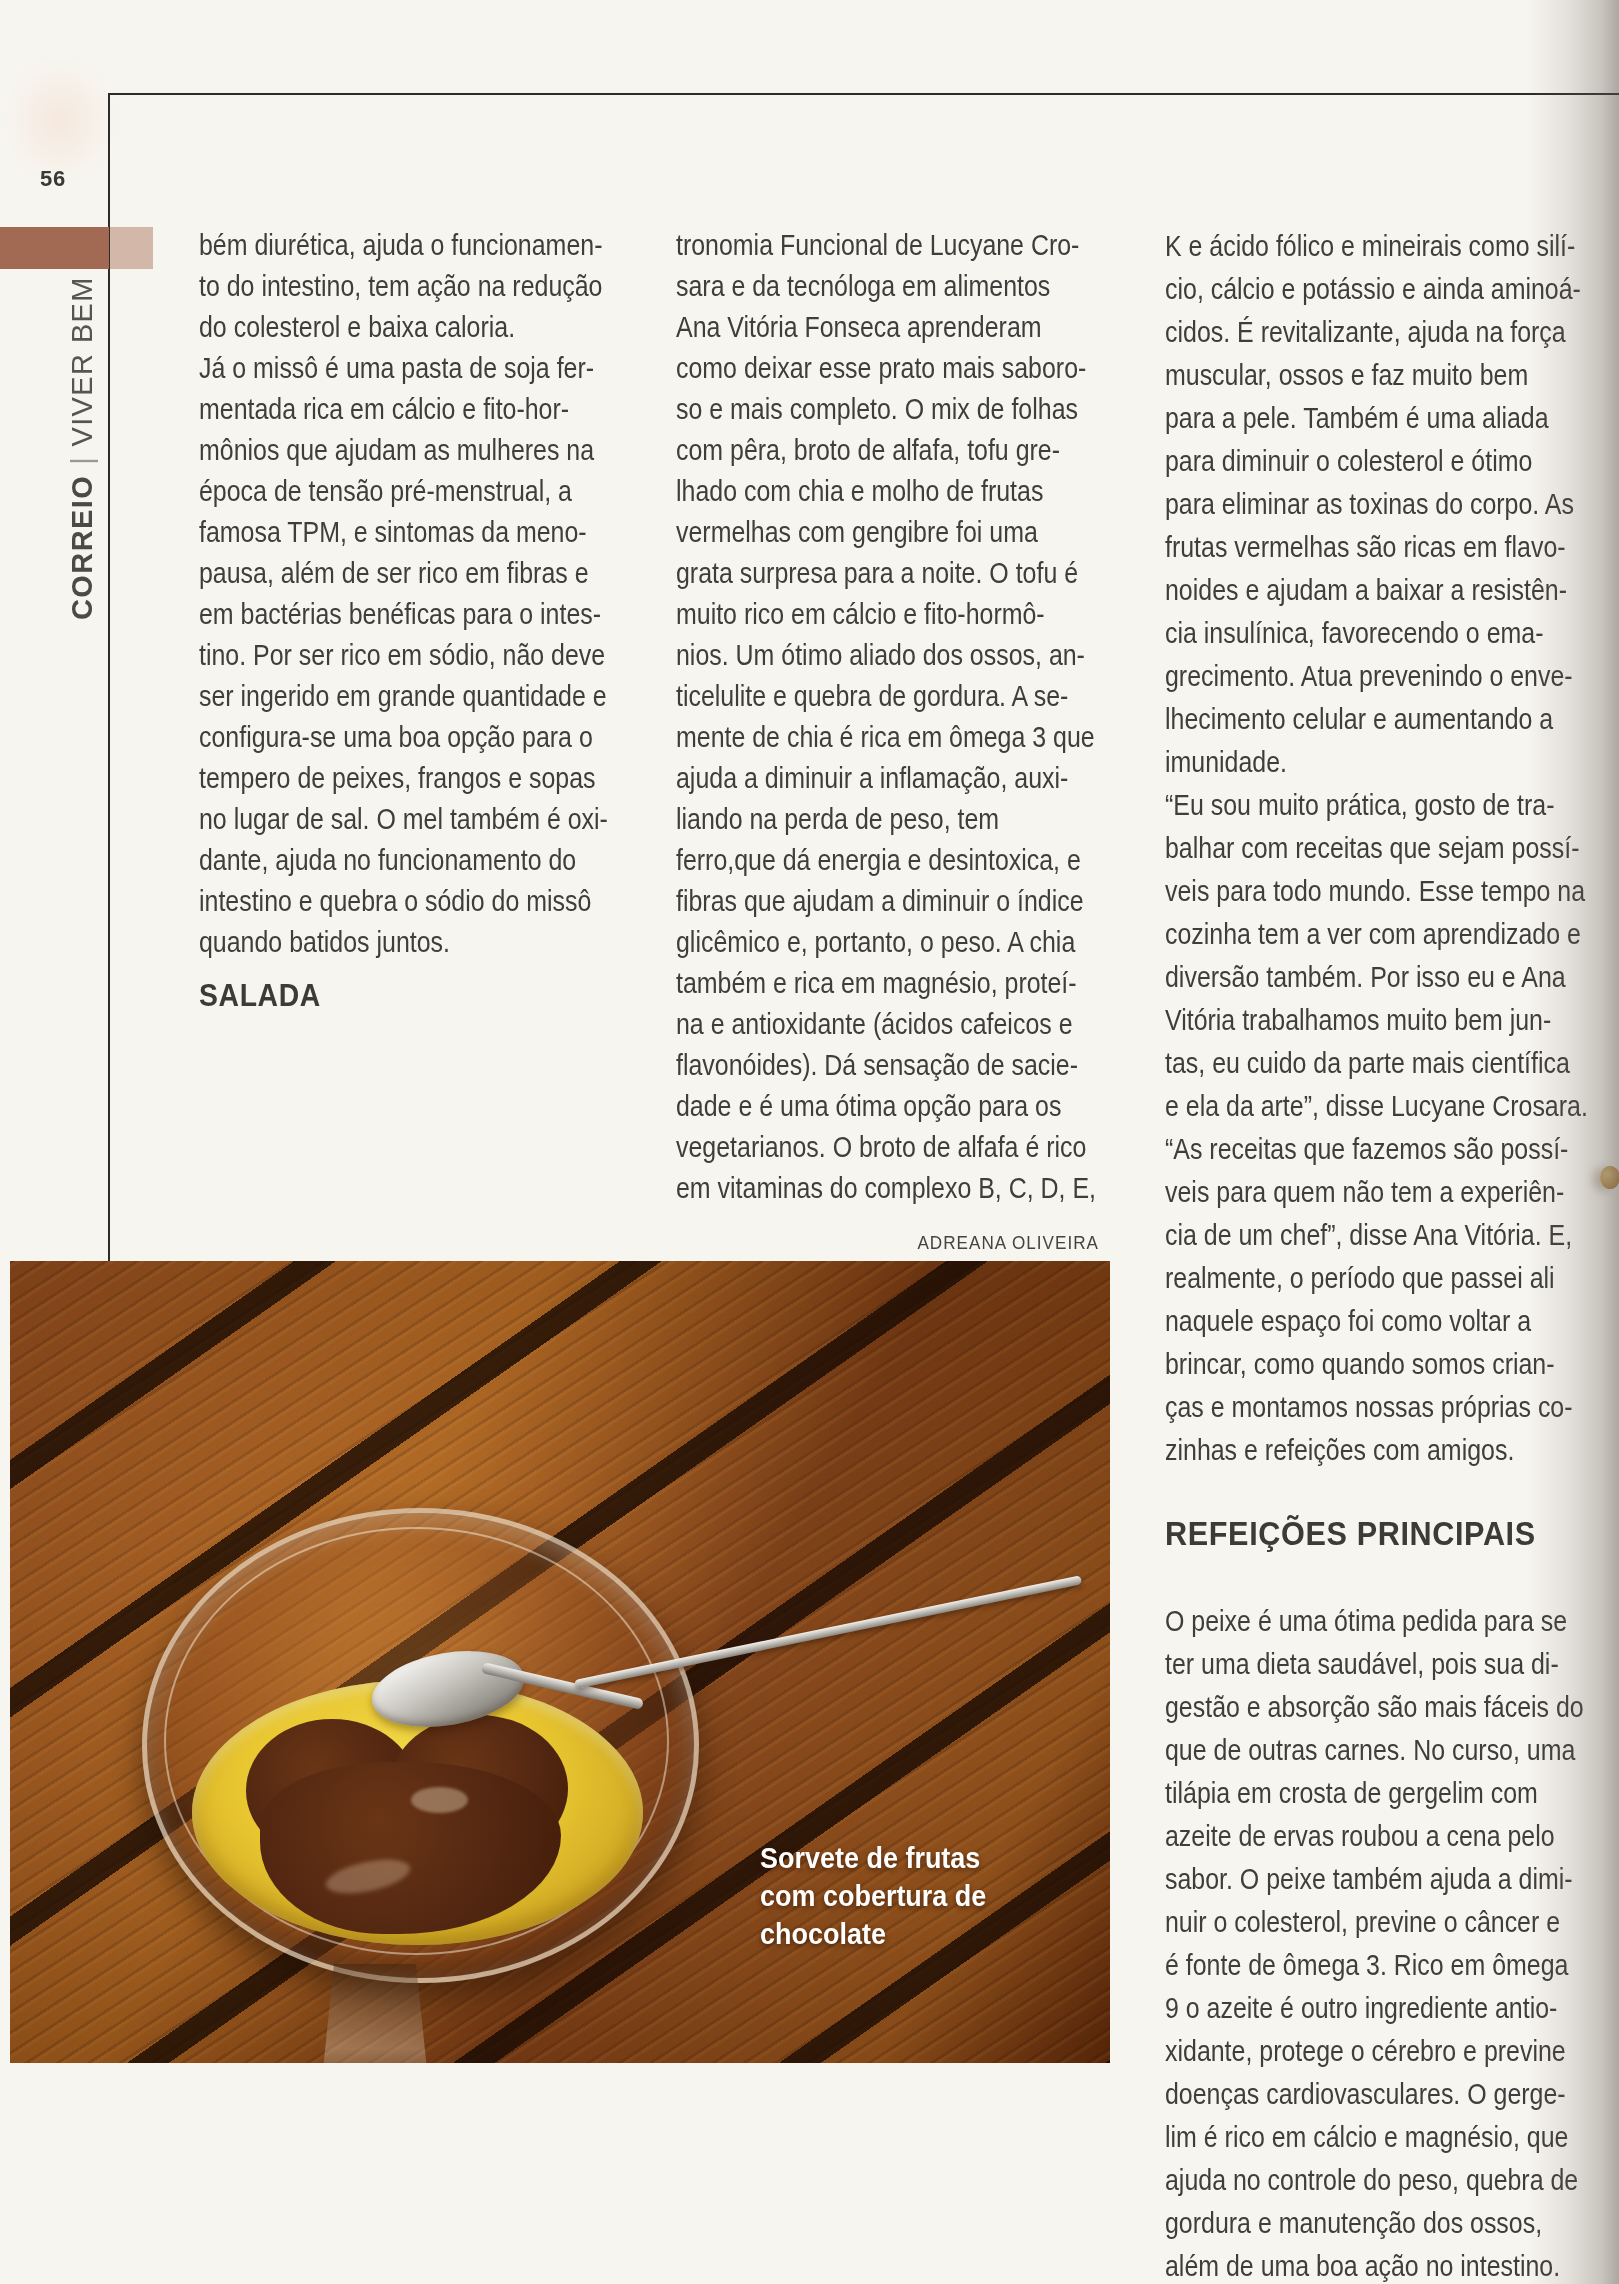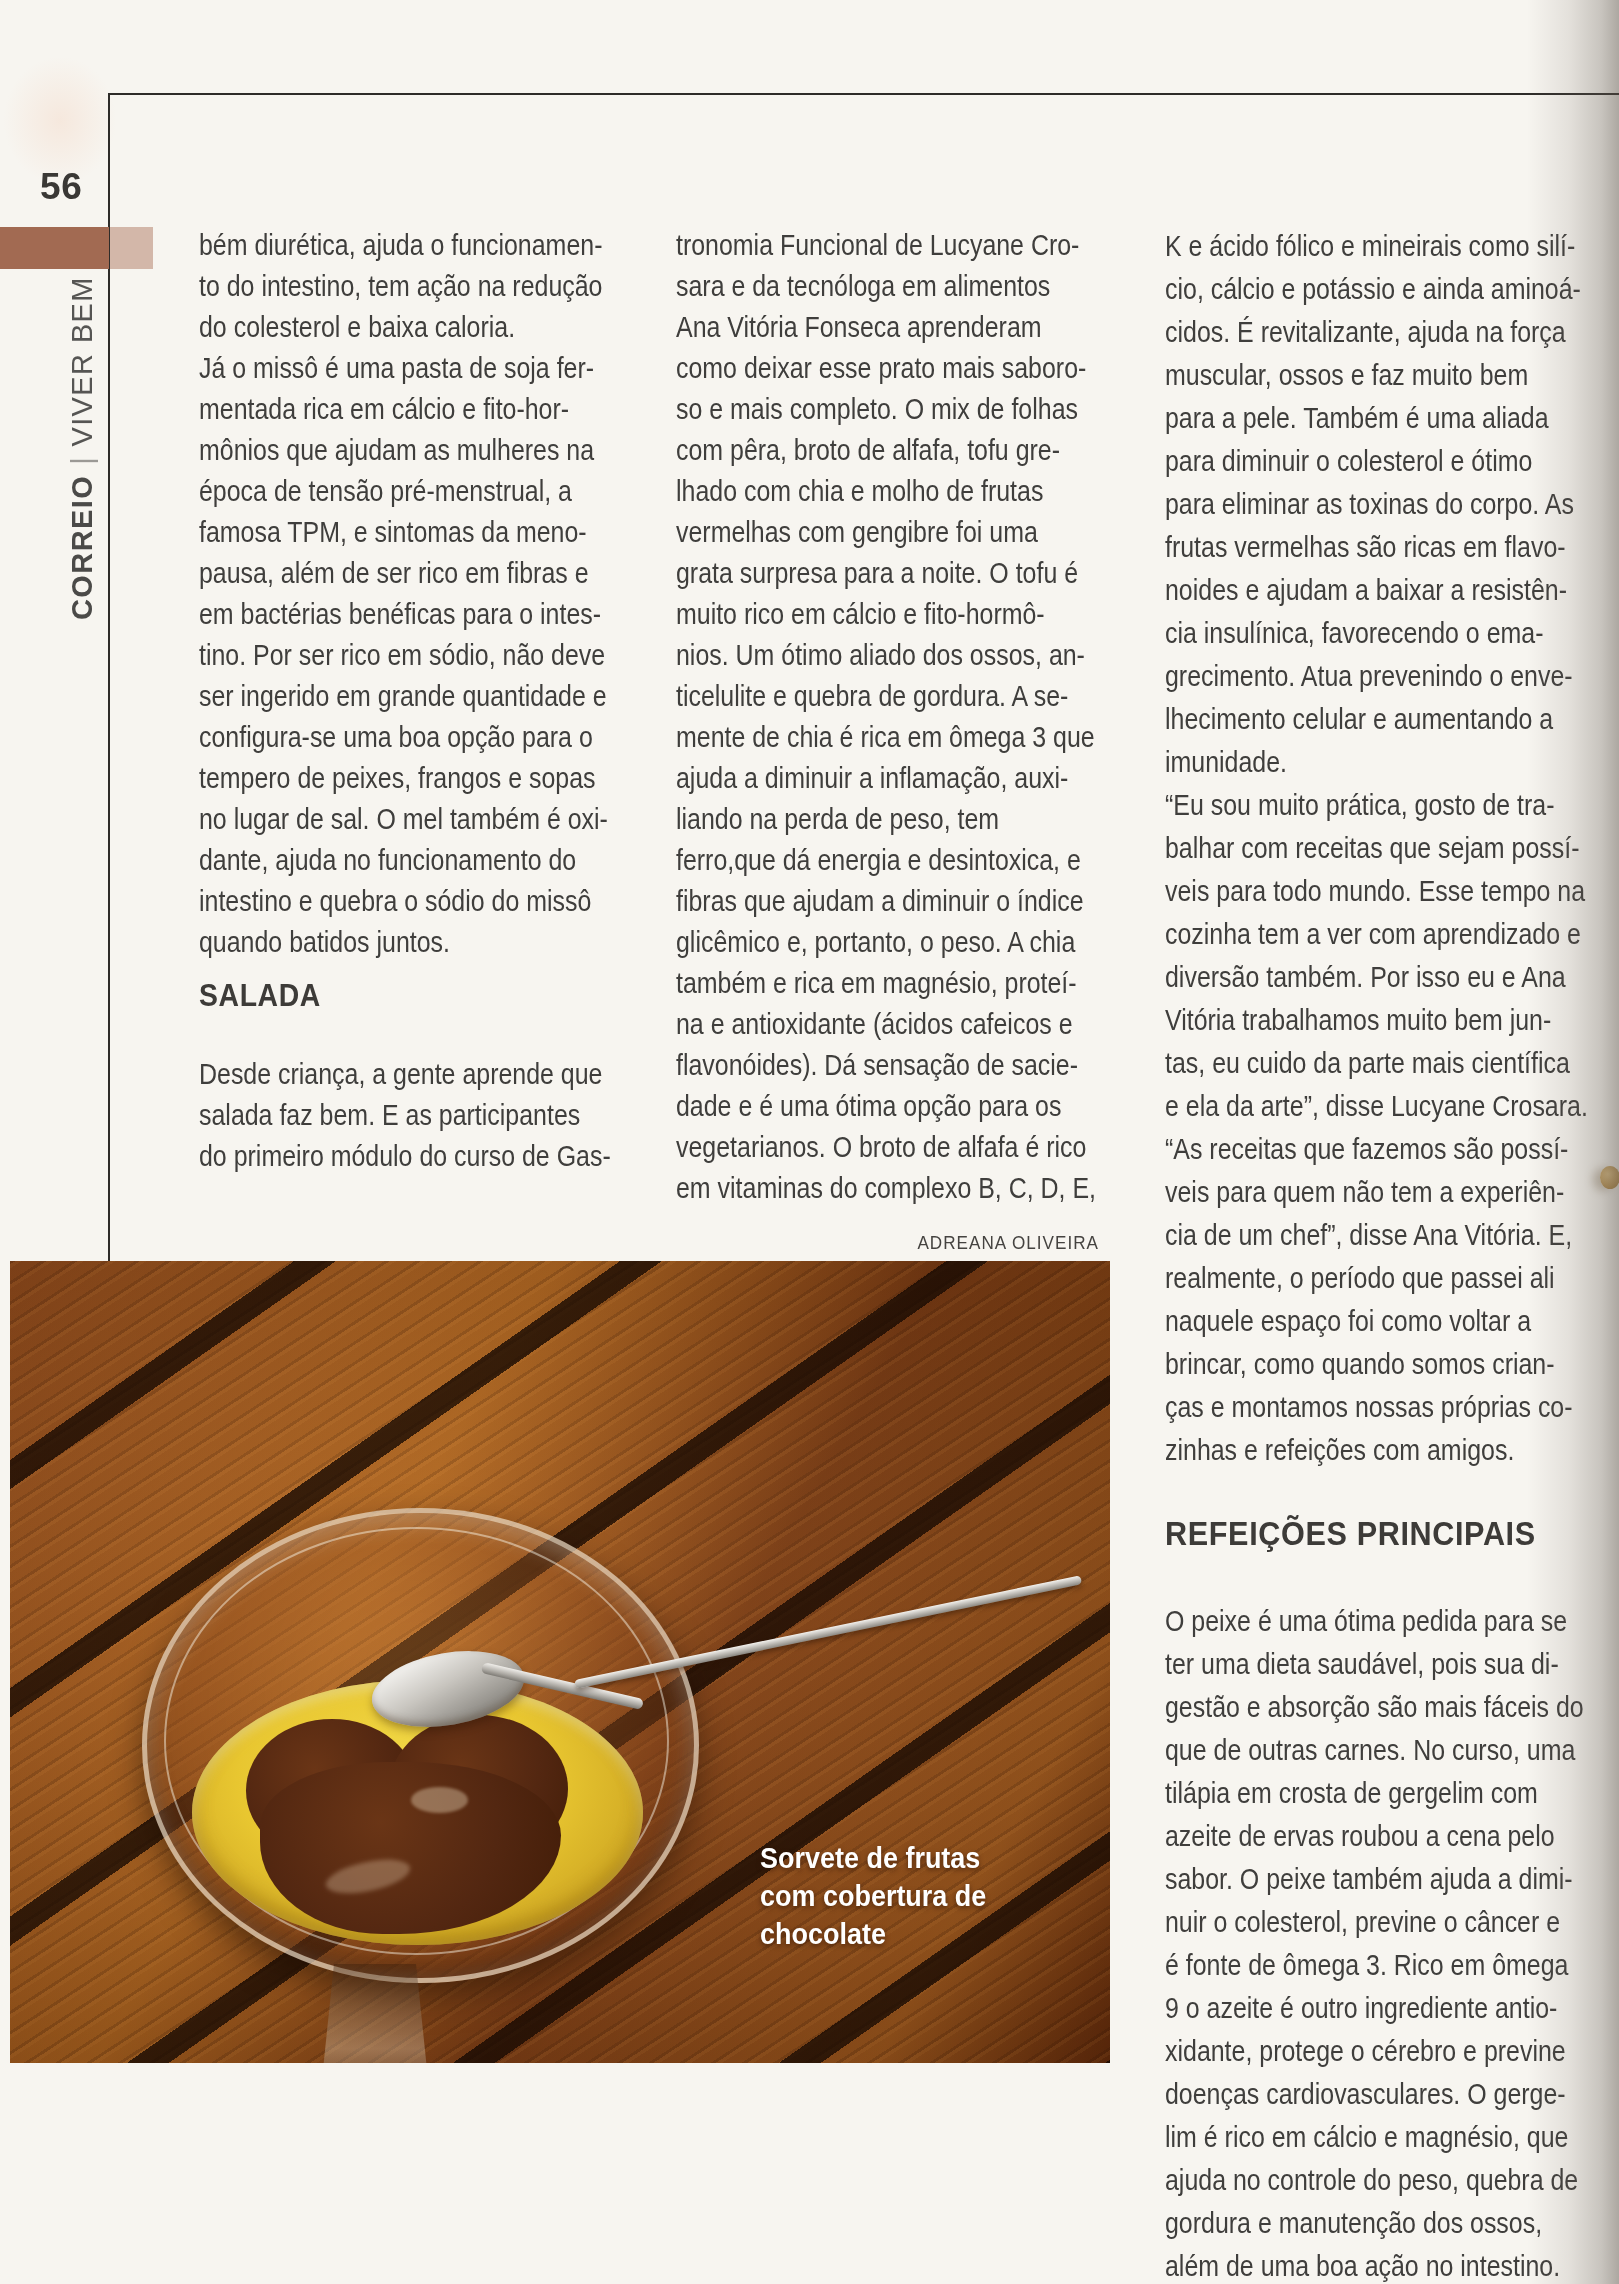--- a/index.html
+++ b/index.html
@@ -7,21 +7,21 @@
     width:1620px;height:2284px;position:relative;overflow:hidden;
     background:#f7f5f0;
     font-family:"Liberation Sans", sans-serif;
     -webkit-font-smoothing:antialiased;
   }
   .abs{position:absolute;}
   
   .hrule{left:109px;top:93px;width:1511px;height:2.1px;background:#2e2c29;}
   .vrule{left:108px;top:93px;width:2.1px;height:1168px;background:#2e2c29;}
   
-  .pagenum{left:40px;top:166px;font-size:37px;font-weight:bold;color:#3a3835;letter-spacing:0.7px;}
+  .pagenum{left:40px;top:166px;font-size:22px;font-weight:bold;color:#3a3835;letter-spacing:0.7px;}
   
   .accent-bar{left:0;top:227px;width:109px;height:42px;}
   .accent-bar-light{left:110px;top:227px;width:43px;height:42px;opacity:.75;}
   
   .vertical-brand{
     left:-82px;top:439px;width:329px;height:33px;
     transform:rotate(-90deg);transform-origin:center;
     font-size:29px;white-space:nowrap;letter-spacing:0.7px;
   }
   .vertical-brand .brand{font-weight:bold;color:#4b4a48;letter-spacing:1.4px;}
@@ -170,25 +170,20 @@
         <div class="tl">tino. Por ser rico em sódio, não deve</div>
         <div class="tl">ser ingerido em grande quantidade e</div>
         <div class="tl">configura-se uma boa opção para o</div>
         <div class="tl">tempero de peixes, frangos e sopas</div>
         <div class="tl">no lugar de sal. O mel também é oxi-</div>
         <div class="tl">dante, ajuda no funcionamento do</div>
         <div class="tl">intestino e quebra o sódio do missô</div>
         <div class="tl">quando batidos juntos.</div>
       </div>
     <h2 class="heading">SALADA</h2>
-    <div>
-        <div class="tl">Desde criança, a gente aprende que</div>
-        <div class="tl">salada faz bem. E as participantes</div>
-        <div class="tl">do primeiro módulo do curso de Gas-</div>
-      </div>
   </div>
 
   <div class="col col2">
     <div>
         <div class="tl">tronomia Funcional de Lucyane Cro-</div>
         <div class="tl">sara e da tecnóloga em alimentos</div>
         <div class="tl">Ana Vitória Fonseca aprenderam</div>
         <div class="tl">como deixar esse prato mais saboro-</div>
         <div class="tl">so e mais completo. O mix de folhas</div>
         <div class="tl">com pêra, broto de alfafa, tofu gre-</div>

